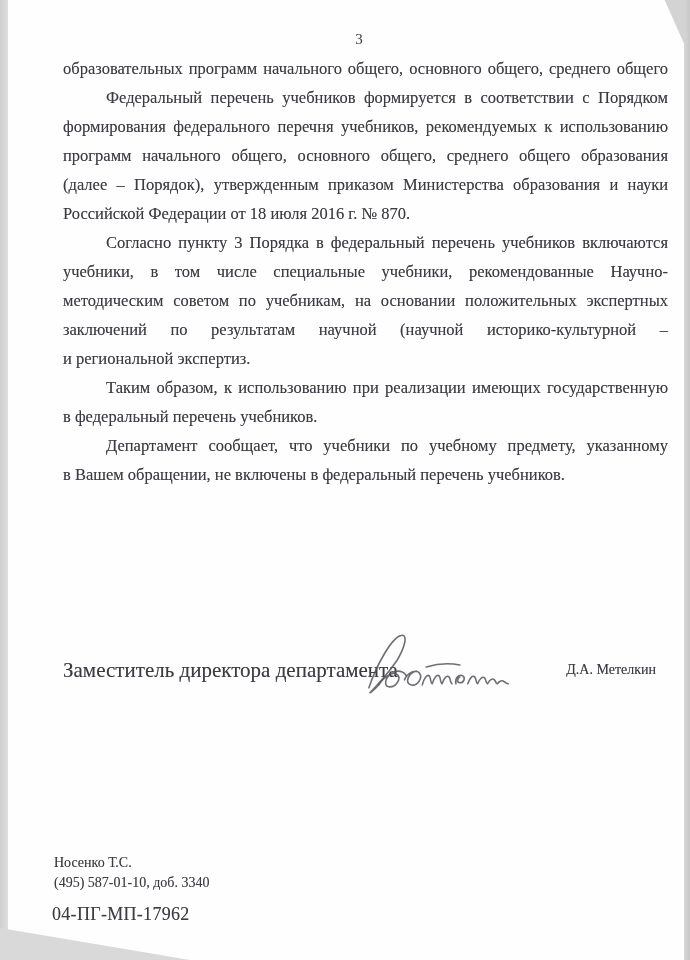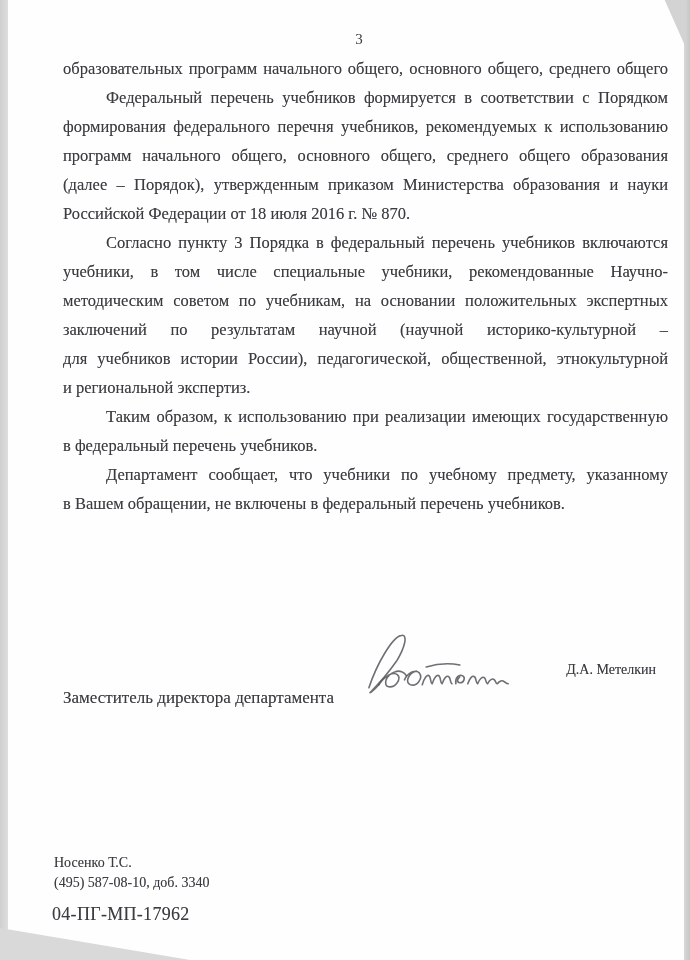--- a/index.html
+++ b/index.html
@@ -34,22 +34,22 @@
   }
   .textblock { position:absolute; left:63px; top:54px; width:605px; }
   .ln {
     height:29px; line-height:29px; font-size:16.5px;
     white-space:normal; text-shadow:0 0 .5px rgba(59,59,65,.45);
   }
   .just { text-align:justify; text-align-last:justify; }
   .last { text-align:left; }
   .indent { text-indent:43px; }
   .sigrow { position:absolute; left:63px; top:628px; width:605px; height:75px; }
-  .siglabel { position:absolute; left:0; top:32px; font-size:17px; line-height:20px;
-              text-shadow:0 0 .5px rgba(59,59,65,.45);margin-top:28px; }
+  .siglabel { position:absolute; left:0; top:32px; font-size:21px; line-height:20px;
+              text-shadow:0 0 .5px rgba(59,59,65,.45); }
   .signame  { position:absolute; right:12px; top:32px; font-size:14px; line-height:20px;
               text-shadow:0 0 .5px rgba(59,59,65,.45); }
   .sig { position:absolute; left:298px; top:0; width:168px; height:75px; }
   .sig path { fill:none; stroke:#55555c; stroke-width:1.6;
               stroke-linecap:round; stroke-linejoin:round; opacity:.85; }
   .footer-contact { position:absolute; left:54px; top:853px; font-size:14px; line-height:19.5px;
                     text-shadow:0 0 .4px rgba(59,59,65,.4); }
   .refcode { position:absolute; left:52px; top:906px; font-size:18px; line-height:16px;
              letter-spacing:.3px; text-shadow:0 0 .4px rgba(59,59,65,.4); }
 </style>
@@ -73,21 +73,20 @@
       <div class="ln just">формирования федерального перечня учебников, рекомендуемых к использованию</div>
       <div class="ln just">программ начального общего, основного общего, среднего общего образования</div>
       <div class="ln just">(далее – Порядок), утвержденным приказом Министерства образования и науки</div>
       <div class="ln last">Российской Федерации от 18 июля 2016 г. № 870.</div>
     </div>
     <div>
       <div class="ln just indent">Согласно пункту 3 Порядка в федеральный перечень учебников включаются</div>
       <div class="ln just">учебники, в том числе специальные учебники, рекомендованные Научно-</div>
       <div class="ln just">методическим советом по учебникам, на основании положительных экспертных</div>
       <div class="ln just">заключений по результатам научной (научной историко-культурной –</div>
-      <div class="ln just">для учебников истории России), педагогической, общественной, этнокультурной</div>
       <div class="ln last">и региональной экспертиз.</div>
     </div>
     <div>
       <div class="ln just indent">Таким образом, к использованию при реализации имеющих государственную</div>
       <div class="ln last">в федеральный перечень учебников.</div>
       <div class="ln just indent">Департамент сообщает, что учебники по учебному предмету, указанному</div>
       <div class="ln last">в Вашем обращении, не включены в федеральный перечень учебников.</div>
     </div>
   </div>
 
@@ -100,17 +99,17 @@
       <path d="M62,57 C64,50 67,46 69,48 C71,50 70,55 72,56 C74,50 77,46 79,48 C81,50 80,55 82,56 C84,50 87,47 89,49 C91,51 90,55 92,56"></path>
       <path d="M66,39 C76,36 90,35 100,37"></path>
       <path d="M96,56 C95,50 99,46 103,48 C106,50 104,55 100,55 C97,55 97,51 100,49"></path>
       <path d="M108,56 C110,50 113,47 115,49 C117,51 116,55 118,56 C120,51 123,48 125,50 C127,52 126,55 128,56 C130,52 133,50 135,52 C137,54 136,56 138,56 C140,53 143,52 145,54 C147,55 147,56 149,56"></path>
     </svg>
     <div class="signame">Д.А. Метелкин</div>
   </div>
 
   <div class="footer-contact">
     <div>Носенко Т.С.</div>
-    <div>(495) 587-08-10, доб. 3340</div>
+    <div>(495) 587-01-10, доб. 3340</div>
   </div>
 
   <div class="refcode">04-ПГ-МП-17962</div>
 </div>
 
 </body></html>

